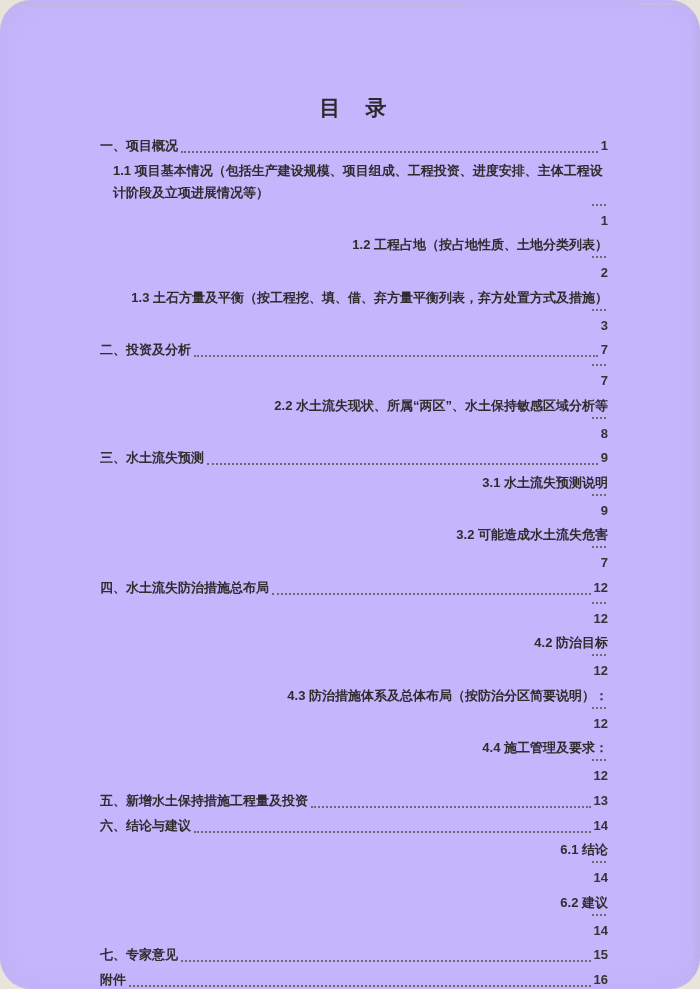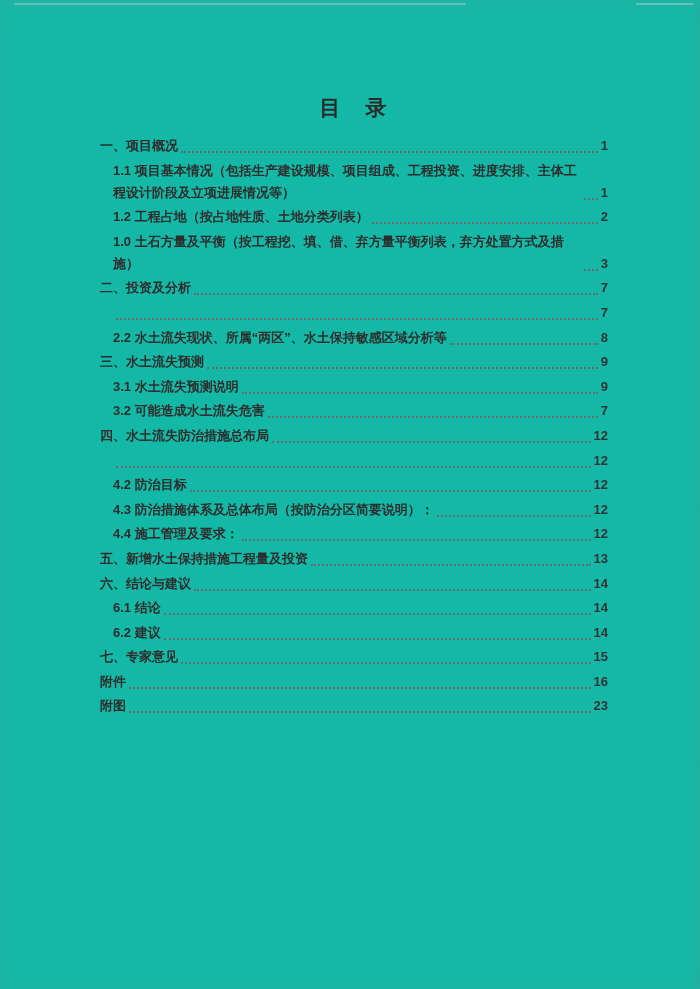--- a/index.html
+++ b/index.html
@@ -6,23 +6,24 @@
     margin: 0;
     padding: 0;
     background: #e9e4da;
     font-family: "Liberation Sans", "DejaVu Sans", sans-serif;
   }
   .scan-page {
     position: relative;
     width: 700px;
     height: 989px;
     margin: 0 auto;
-    background: #14b8a6;
+    background: #c4b5fd;
     overflow: hidden;
     box-shadow: inset 0 0 25px rgba(160,150,130,0.10);
+    border-radius: 31px;
   }
   
   .scan-artifact-top-a {
     position: absolute;
     top: 3px; left: 14px;
     width: 452px; height: 2px;
     background: #bdbdbd;
     opacity: 0.55;
     border-radius: 2px;
     filter: blur(0.4px);
@@ -62,21 +63,21 @@
   }
   .toc-entry {
     display: flex;
     align-items: flex-end;
     font-size: 13px;
     line-height: 22px;
     margin-bottom: 2.6px;
     font-weight: 600;
   }
   .toc-entry.chapter { padding-left: 0; }
-  .toc-entry.sub     { padding-left: 13px; }
+  .toc-entry.sub     { padding-left: 13px; flex-direction: column; }
   .toc-text {
     flex: 0 1 auto;
     color: #2d2d2d;
   }
   .toc-dots {
     flex: 1 1 auto;
     min-width: 14px;
     border-bottom: 2px dotted #6b6b6b;
     margin: 0 2px 4px 3px;
     height: 0;
@@ -108,21 +109,21 @@
           <span class="toc-text">1.1 项目基本情况（包括生产建设规模、项目组成、工程投资、进度安排、主体工程设计阶段及立项进展情况等）</span>
           <span class="toc-dots"></span>
           <span class="toc-page">1</span>
         </div>
         <div class="toc-entry sub">
           <span class="toc-text">1.2 工程占地（按占地性质、土地分类列表）</span>
           <span class="toc-dots"></span>
           <span class="toc-page">2</span>
         </div>
         <div class="toc-entry sub">
-          <span class="toc-text">1.0 土石方量及平衡（按工程挖、填、借、弃方量平衡列表，弃方处置方式及措施）</span>
+          <span class="toc-text">1.3 土石方量及平衡（按工程挖、填、借、弃方量平衡列表，弃方处置方式及措施）</span>
           <span class="toc-dots"></span>
           <span class="toc-page">3</span>
         </div>
         <div class="toc-entry chapter">
           <span class="toc-text">二、投资及分析</span>
           <span class="toc-dots"></span>
           <span class="toc-page">7</span>
         </div>
         <div class="toc-entry sub">
           <span class="toc-dots"></span>

